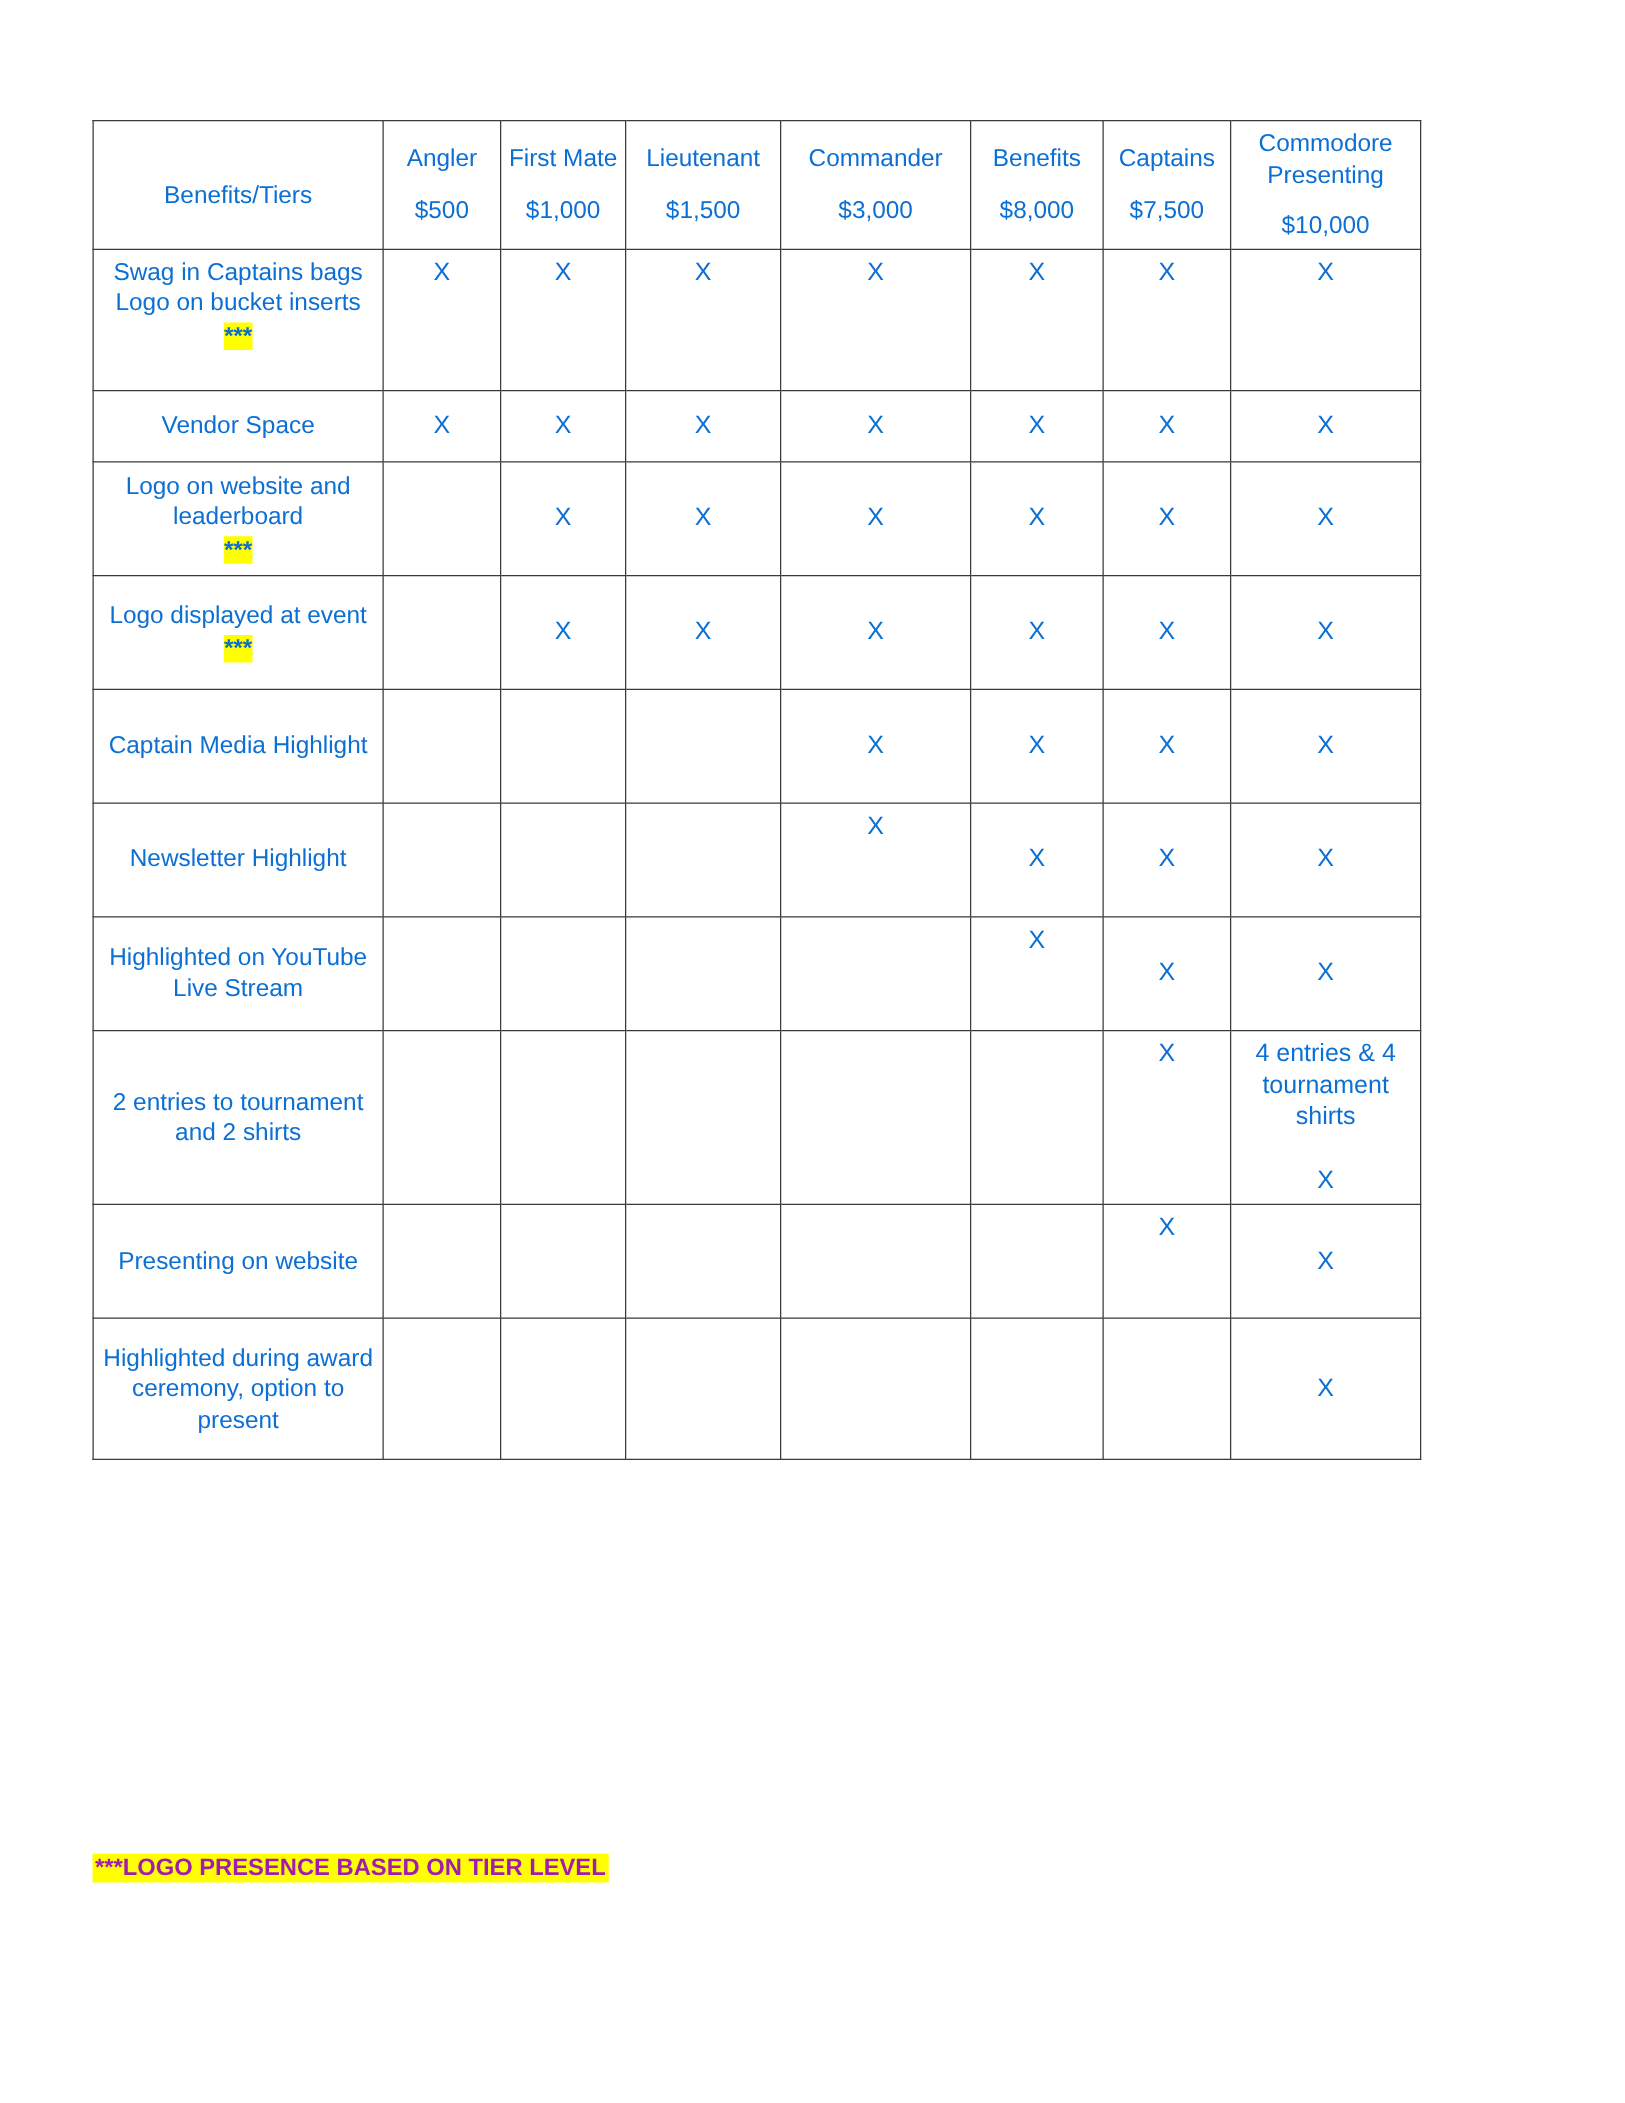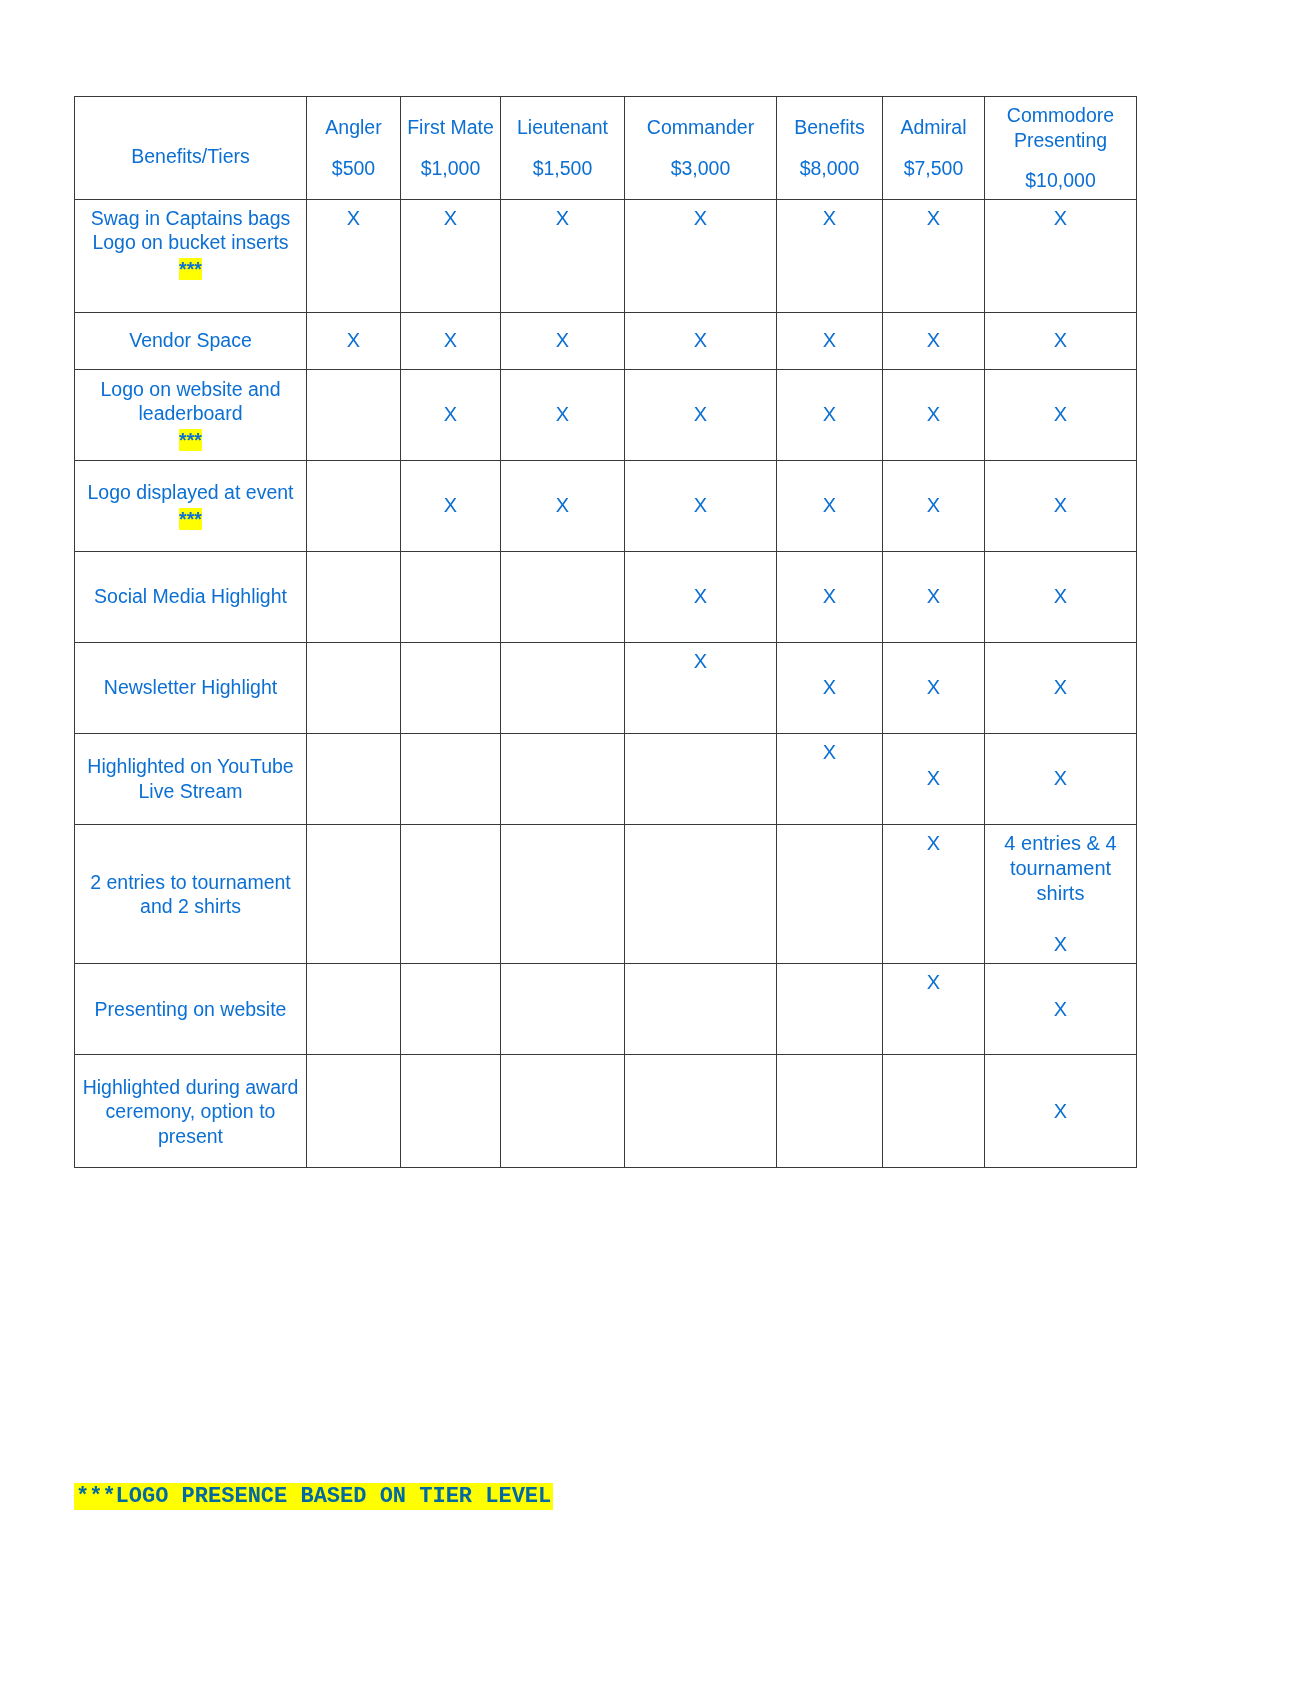--- a/index.html
+++ b/index.html
@@ -67,24 +67,23 @@
 
   .row-tall td { height: 100px; }
   .row-med td { height: 78px; }
   .row-short td { height: 44px; }
   .row-xtall td { height: 118px; }
 
   .footnote {
     position: absolute;
     left: 74px;
     top: 1484px;
-    font-size: 22px;
+    font-size: 19px;
     font-weight: bold;
-    color: #0369a1;
-    font-family: Liberation Mono, monospace;
+    color: #a21caf;
   }
   .footnote span {
     background: #ffff00;
     padding: 1px 2px;
   }
   .cell-multi { line-height: 1.3; }
   .sub-x { display: block; margin-top: 26px; }
 </style>
 </head>
 <body>
@@ -123,21 +122,21 @@
           </td>
           <td>
             <span class="hdr-name">Commander</span>
             <span class="hdr-price">$3,000</span>
           </td>
           <td>
             <span class="hdr-name">Benefits</span>
             <span class="hdr-price">$8,000</span>
           </td>
           <td>
-            <span class="hdr-name">Admiral</span>
+            <span class="hdr-name">Captains</span>
             <span class="hdr-price">$7,500</span>
           </td>
           <td>
             <span class="hdr-name">Commodore Presenting</span>
             <span class="hdr-price">$10,000</span>
           </td>
         </tr>
 
         <tr class="row-tall">
           <td class="align-top">
@@ -190,21 +189,21 @@
           <td class="mark">X</td>
           <td class="mark">X</td>
           <td class="mark">X</td>
           <td class="mark">X</td>
           <td class="mark">X</td>
         </tr>
 
 
         <tr class="row-med">
           <td>
-            <span>Social Media Highlight</span>
+            <span>Captain Media Highlight</span>
           </td>
           <td class="mark"></td>
           <td class="mark"></td>
           <td class="mark"></td>
           <td class="mark">X</td>
           <td class="mark">X</td>
           <td class="mark">X</td>
           <td class="mark">X</td>
         </tr>
 

